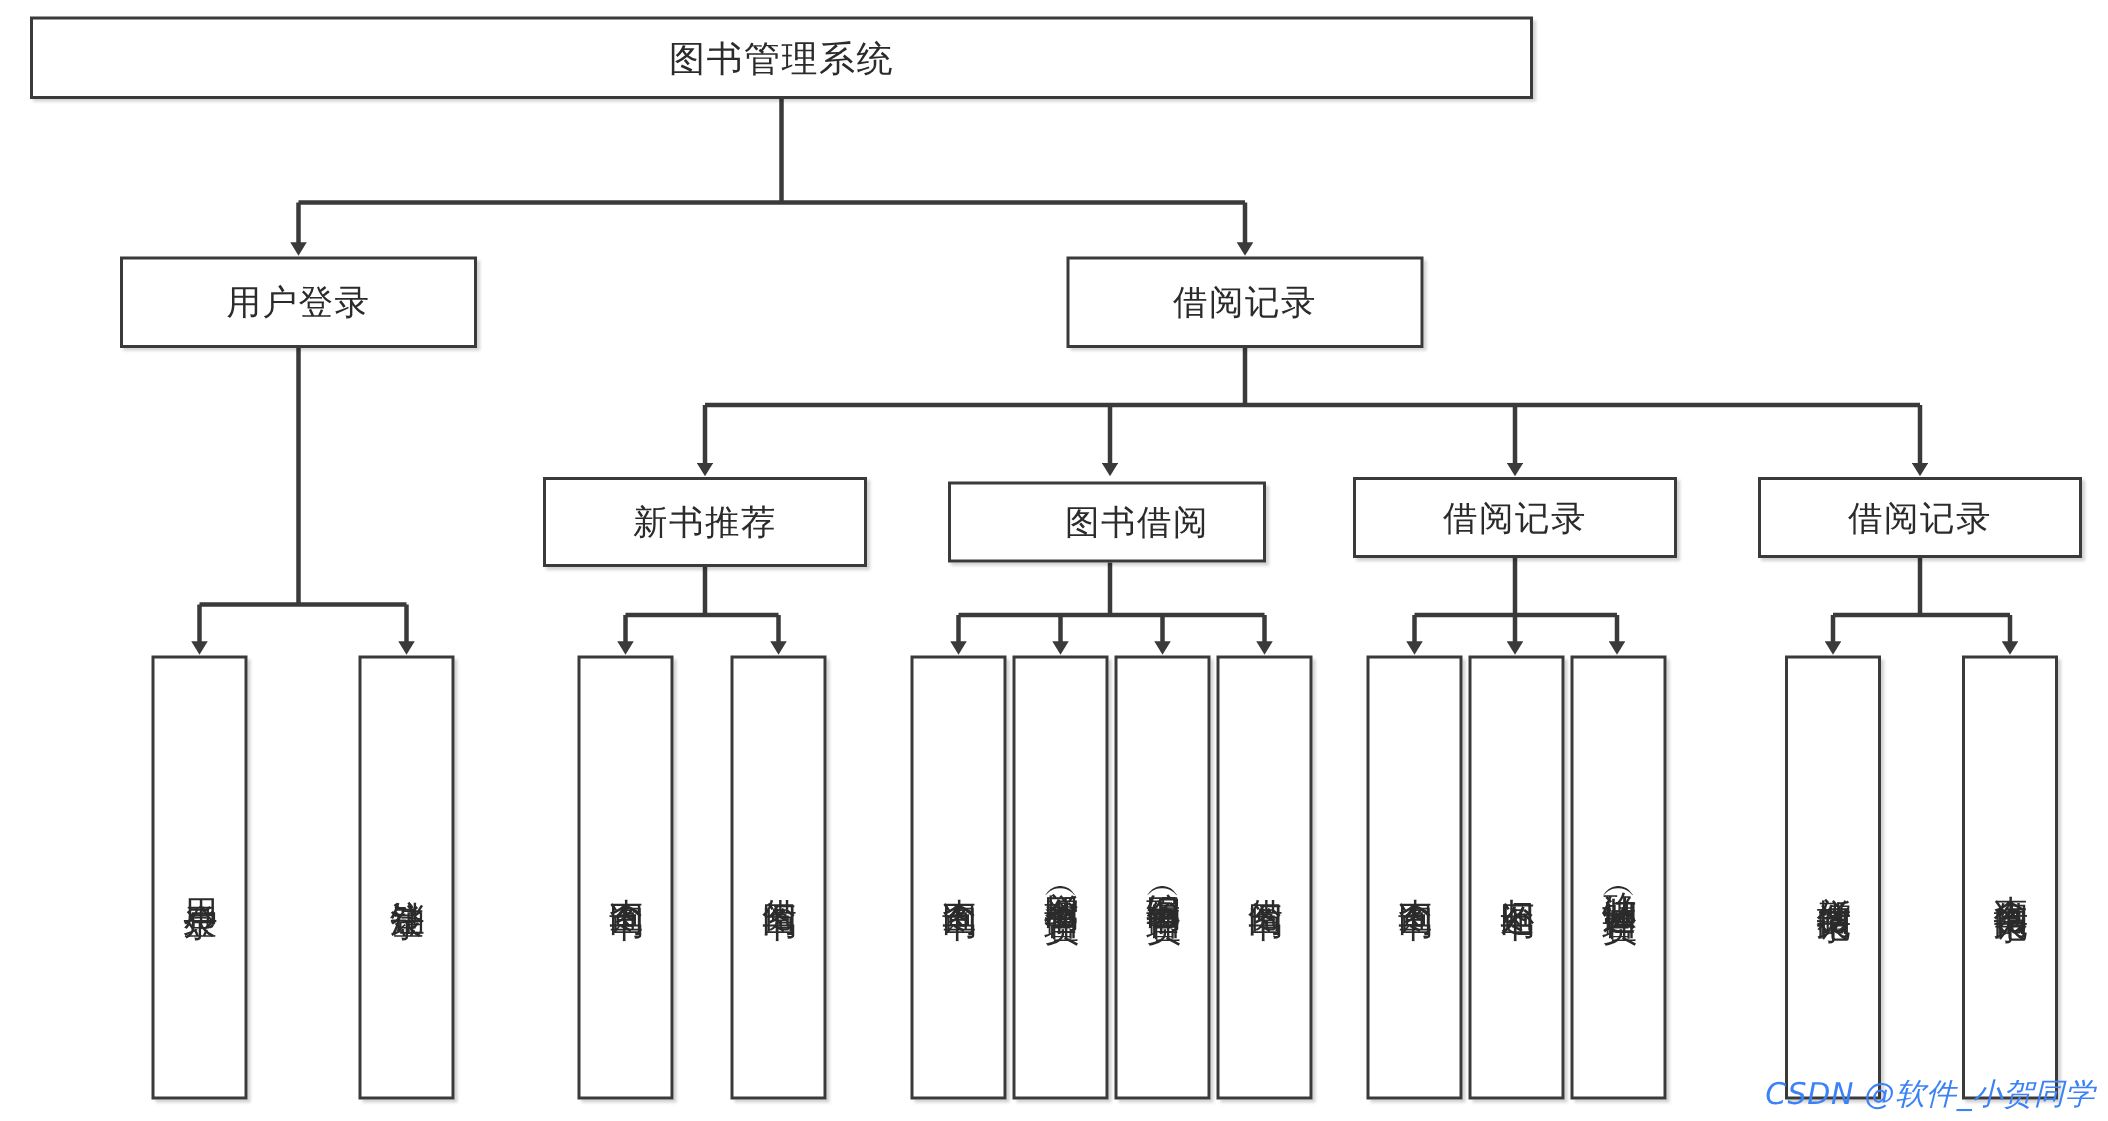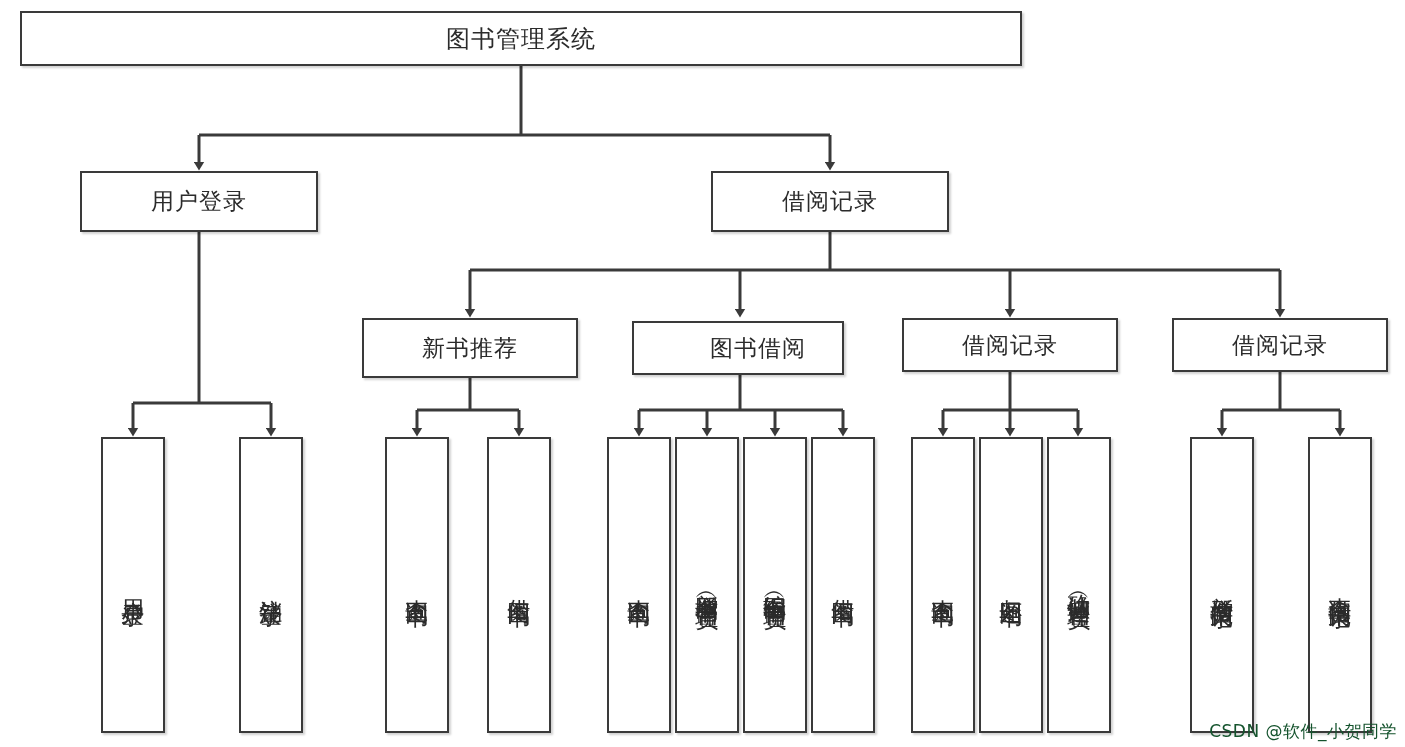--- a/index.html
+++ b/index.html
@@ -52,25 +52,26 @@
     font-size: 23px;
     line-height: 1.32;
     letter-spacing: 2px;
     text-align: center;
     white-space: nowrap;
   }
   .watermark {
     position: absolute;
     right: 8px;
     bottom: 4px;
-    font-size: 17px;
-    color: #14532d;
+    font-size: 20px;
+    color: #3b82f6;
     letter-spacing: 0.5px;
     z-index: 5;
     white-space: nowrap;
+    font-style: italic;
   }
 </style>
 </head>
 <body>
 
 <div id="canvas">
 
   <svg class="connectors" viewBox="0 0 1405 747" xmlns="http://www.w3.org/2000/svg">
     <defs>
       <marker id="arrow" markerWidth="9" markerHeight="11" refX="1.5" refY="5.5" orient="auto" markerUnits="userSpaceOnUse">

